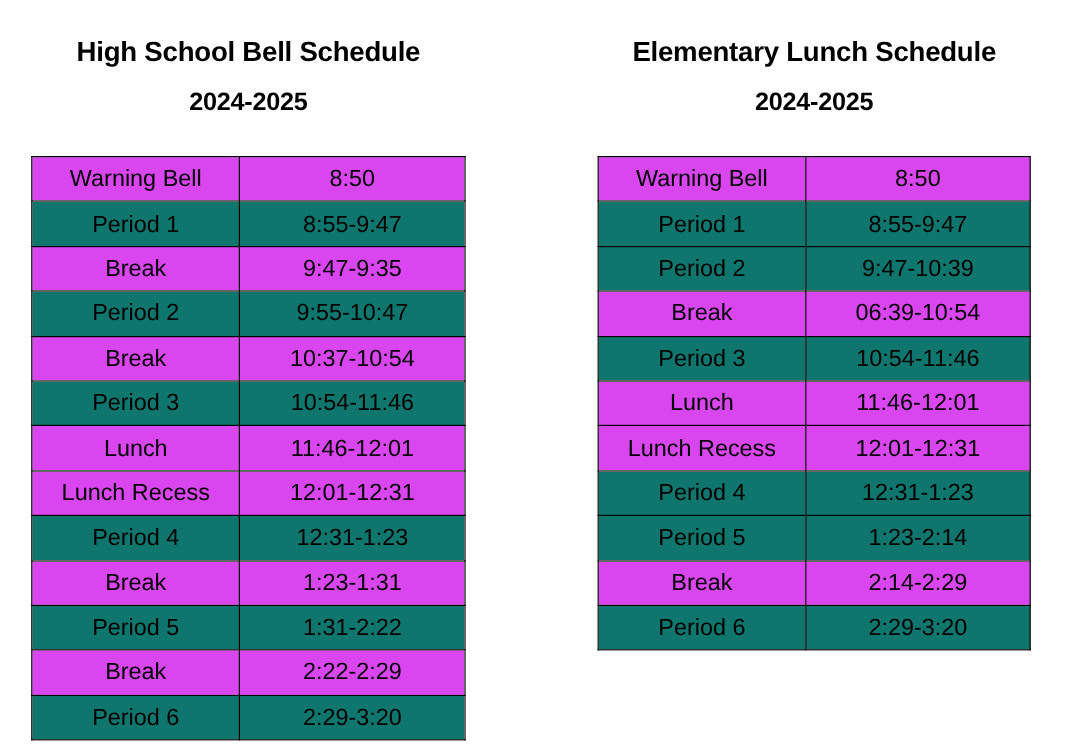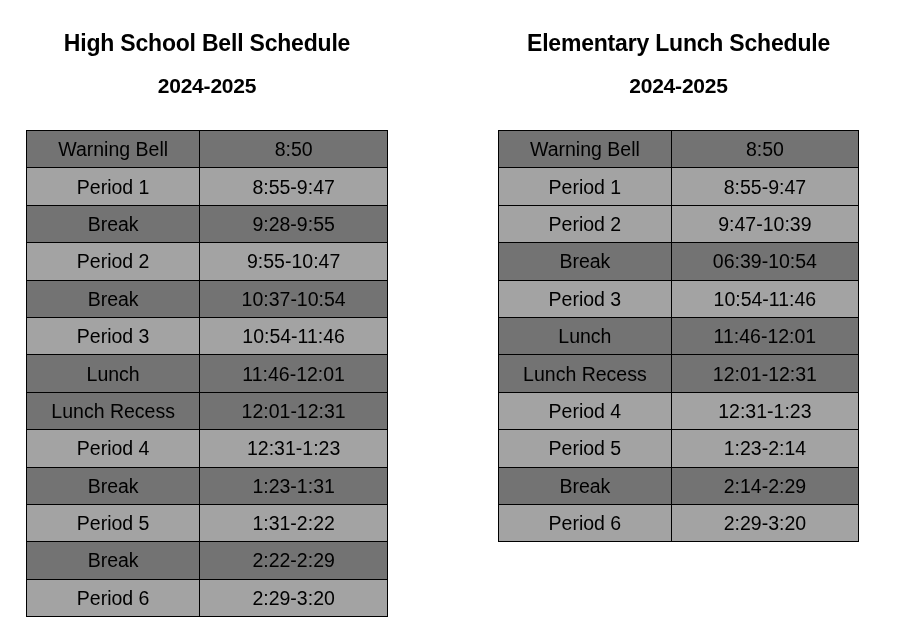--- a/index.html
+++ b/index.html
@@ -65,22 +65,22 @@
     text-align: center;
     vertical-align: middle;
     font-size: 19.5px;
     line-height: 22px;
     white-space: nowrap;
     overflow: hidden;
   }
   .sched-table .col-label { width: 48%; }
   .sched-table .col-time  { width: 52%; }
 
-  .row-shaded td { background-color: #737373; margin-left: 44px; }
-  .row-plain  td { background-color: #a3a3a3; }
+  .row-shaded td { background-color: #d946ef; margin-left: 44px; }
+  .row-plain  td { background-color: #0f766e; }
 </style>
 </head>
 <body>
 
 <div class="page">
 
   <section class="schedule schedule-left">
     <div class="title-block">
       <div class="title-line">High School Bell Schedule</div>
       <div class="title-year">2024-2025</div>
@@ -94,21 +94,21 @@
           <tr class="row-shaded">
             <td>Warning Bell</td>
             <td>8:50</td>
           </tr>
           <tr class="row-plain">
             <td>Period 1</td>
             <td>8:55-9:47</td>
           </tr>
           <tr class="row-shaded">
             <td>Break</td>
-            <td>9:28-9:55</td>
+            <td>9:47-9:35</td>
           </tr>
           <tr class="row-plain">
             <td>Period 2</td>
             <td>9:55-10:47</td>
           </tr>
           <tr class="row-shaded">
             <td>Break</td>
             <td>10:37-10:54</td>
           </tr>
           <tr class="row-plain">

